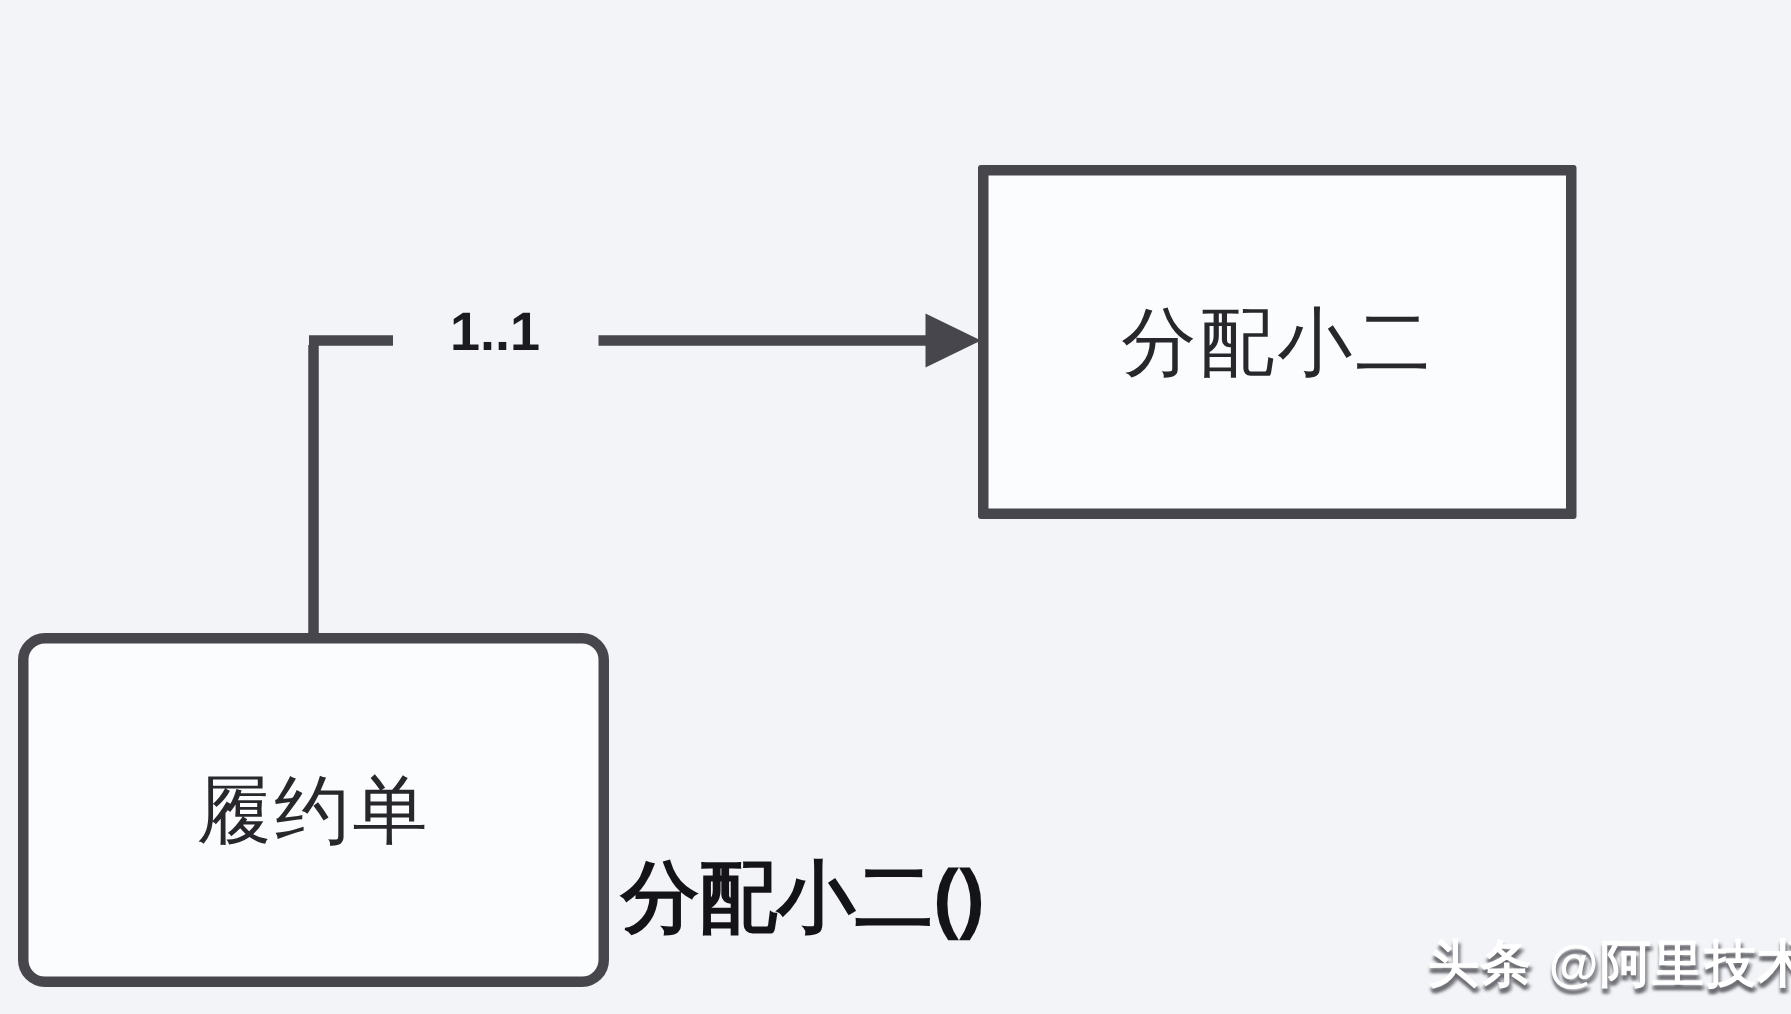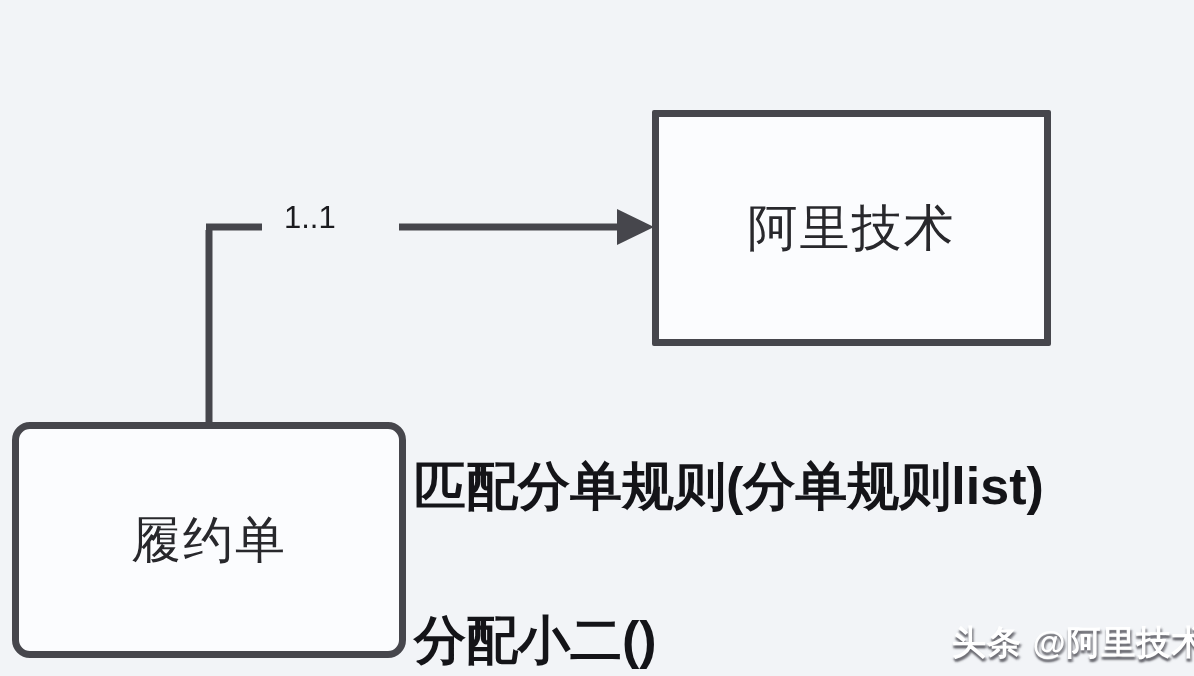--- a/index.html
+++ b/index.html
@@ -50,34 +50,35 @@
     font-size:52px;
     font-weight:bold;
     color:#141418;
     white-space:nowrap;
     letter-spacing:0px;
   }
   .multiplicity{
     position:absolute;
     left:284px;top:200px;
     width:92px;
-    text-align:left;
-    font-size:31px;
+    text-align:center;
+    font-size:36px;
     color:var(--text-color);
     white-space:nowrap;
+    font-weight:bold;
   }
   .method-text{
     position:absolute;
     font-size:52px;
     font-weight:bold;
     color:#141418;
     white-space:nowrap;
   }
   .method-1{left:414px;top:452px;}
-  .method-2{left:414px;top:606px;}
+  .method-2{left:414px;top:564px;}
   .watermark{
     position:absolute;
     left:952px;top:620px;
     font-size:34px;
     font-weight:bold;
     color:var(--watermark-color);
     text-shadow:0 3px 2px rgba(95,95,102,0.85), 2px 3px 2px rgba(95,95,102,0.55);
     white-space:nowrap;
     letter-spacing:1px;
   }
@@ -93,27 +94,26 @@
 
     <line x1="206" y1="227" x2="262" y2="227" stroke="var(--line-color)" stroke-width="7"></line>
 
     <line x1="399" y1="227" x2="623" y2="227" stroke="var(--line-color)" stroke-width="7"></line>
 
     <polygon points="617,209 654,227 617,245" fill="var(--line-color)"></polygon>
   </svg>
 
 
   <div class="node-box rule-box">
-    <span class="node-label">阿里技术</span>
+    <span class="node-label">分配小二</span>
   </div>
 
   <div class="multiplicity">1..1</div>
 
   <div class="node-box order-box">
     <span class="node-label">履约单</span>
   </div>
 
-  <div class="method-text method-1">匹配分单规则(分单规则list)</div>
   <div class="method-text method-2">分配小二()</div>
 
   <div class="watermark">头条 @阿里技术</div>
 
 </div>
 
 </body></html>

